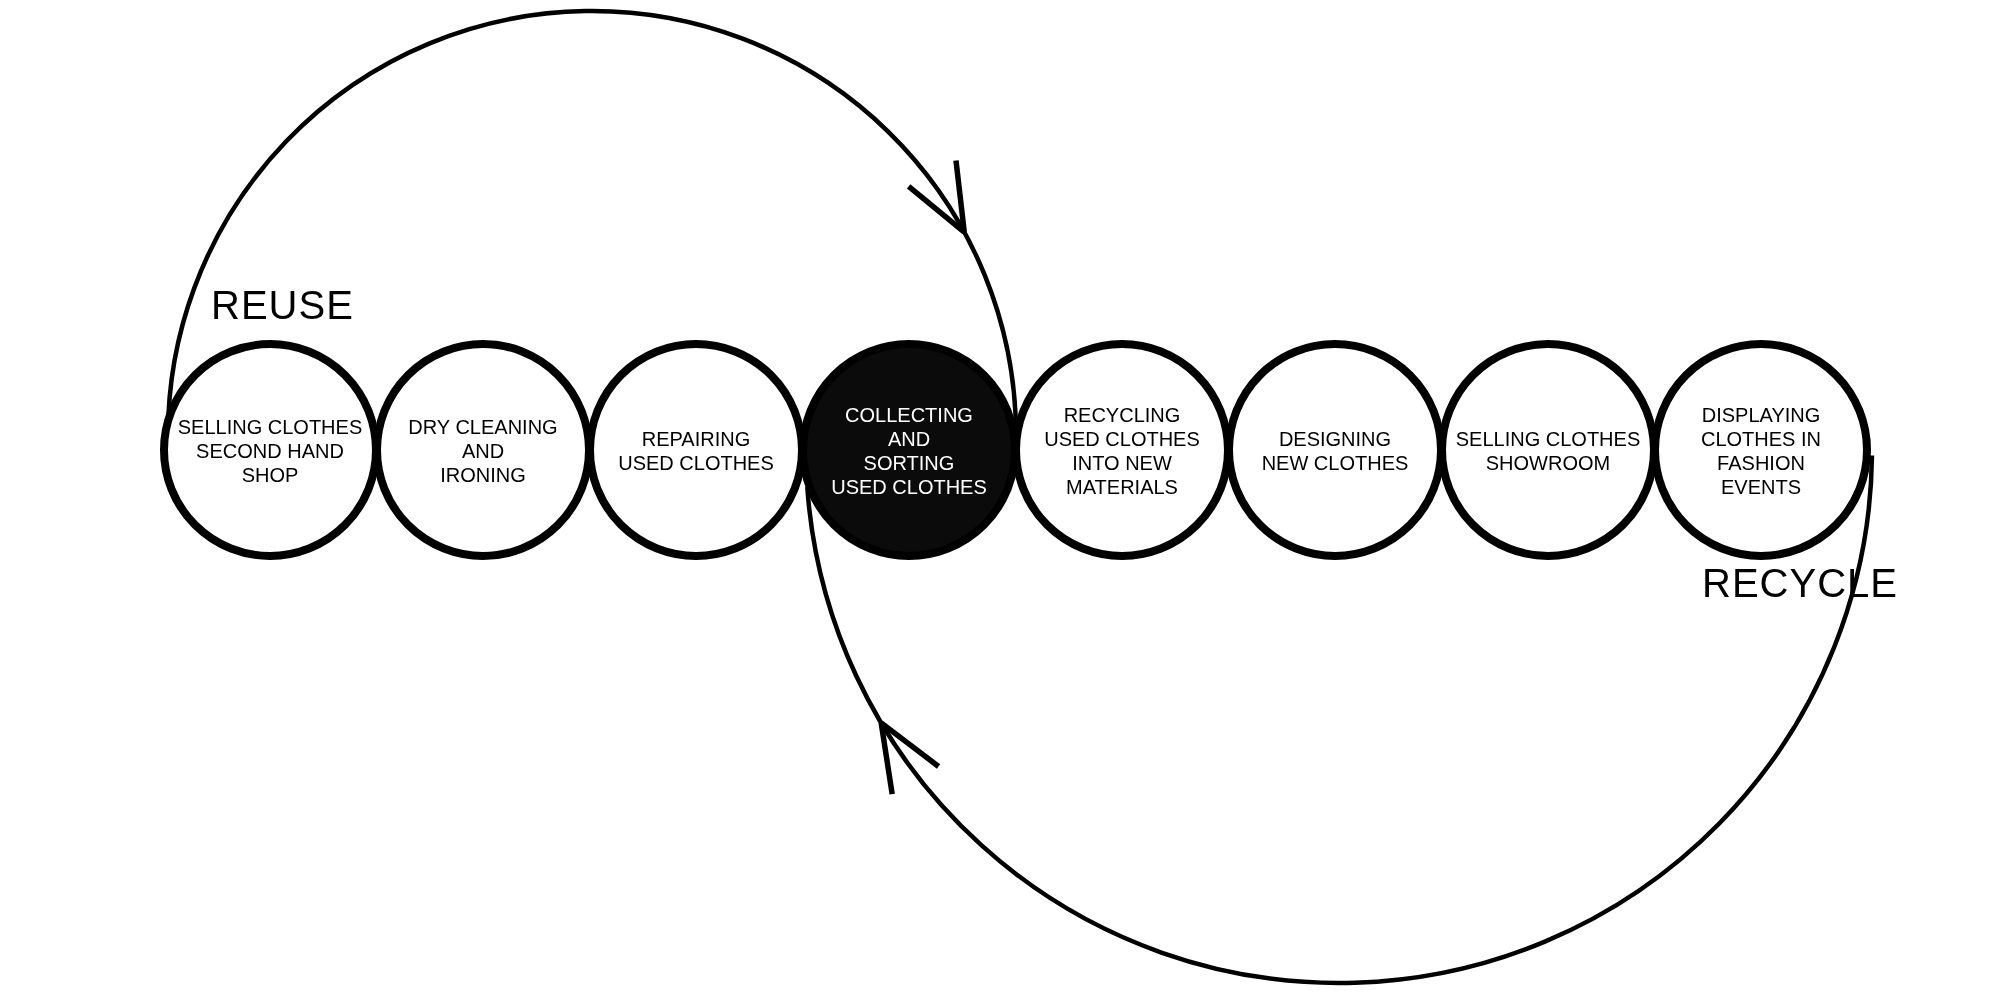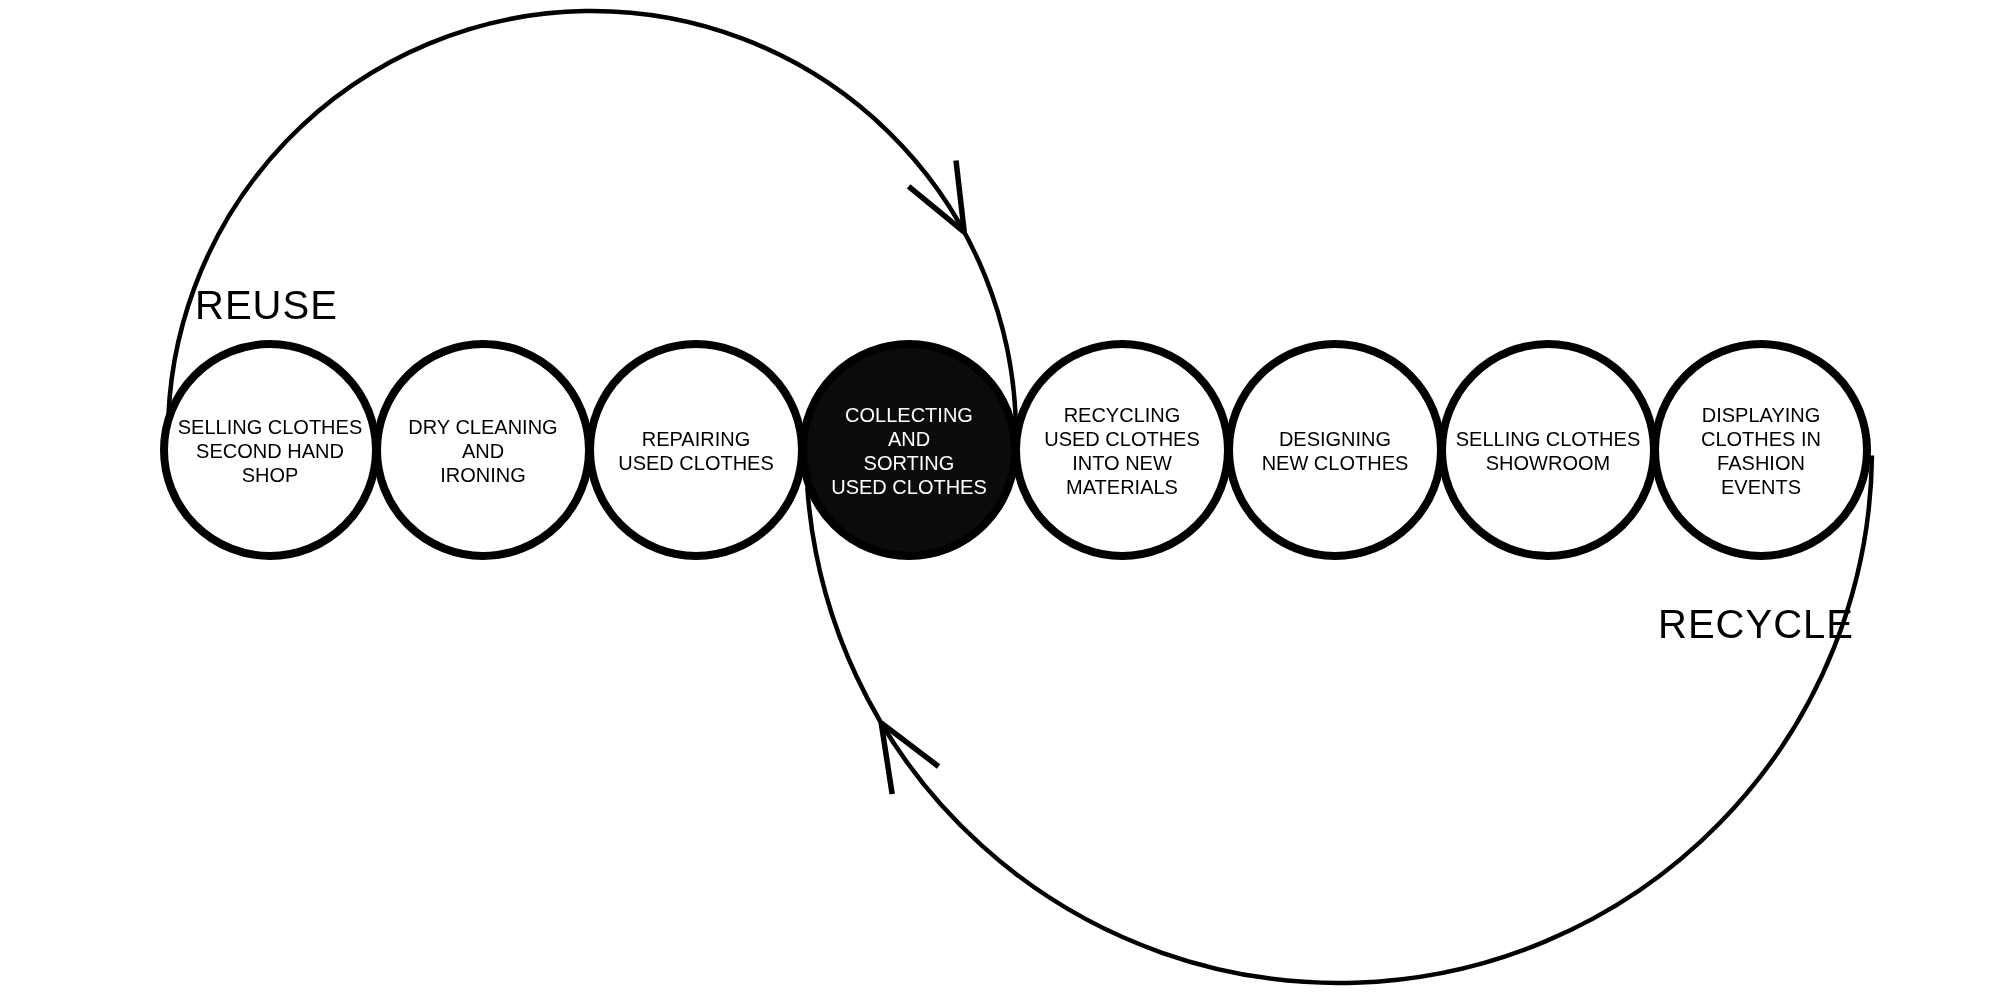--- a/index.html
+++ b/index.html
@@ -16,22 +16,22 @@
     position: absolute; left: 0; top: 0;
   }
   .arc-label {
     position: absolute;
     font-size: 40px;
     font-weight: 400;
     color: #000000;
     letter-spacing: 1px;
     white-space: nowrap;
   }
-  #reuse-label   { left: 195px;  top: 283px; text-align: right; }
-  #recycle-label { left: 1658px; top: 561px; margin-top: 41px; }
+  #reuse-label   { left: 211px;  top: 283px; text-align: right; }
+  #recycle-label { left: 1702px; top: 561px; }
   svg text {
     font-family: "Liberation Sans", sans-serif;
     font-size: 20px;
     font-weight: 400;
   }
 </style>
 </head>
 <body>
 
 <div id="stage">

